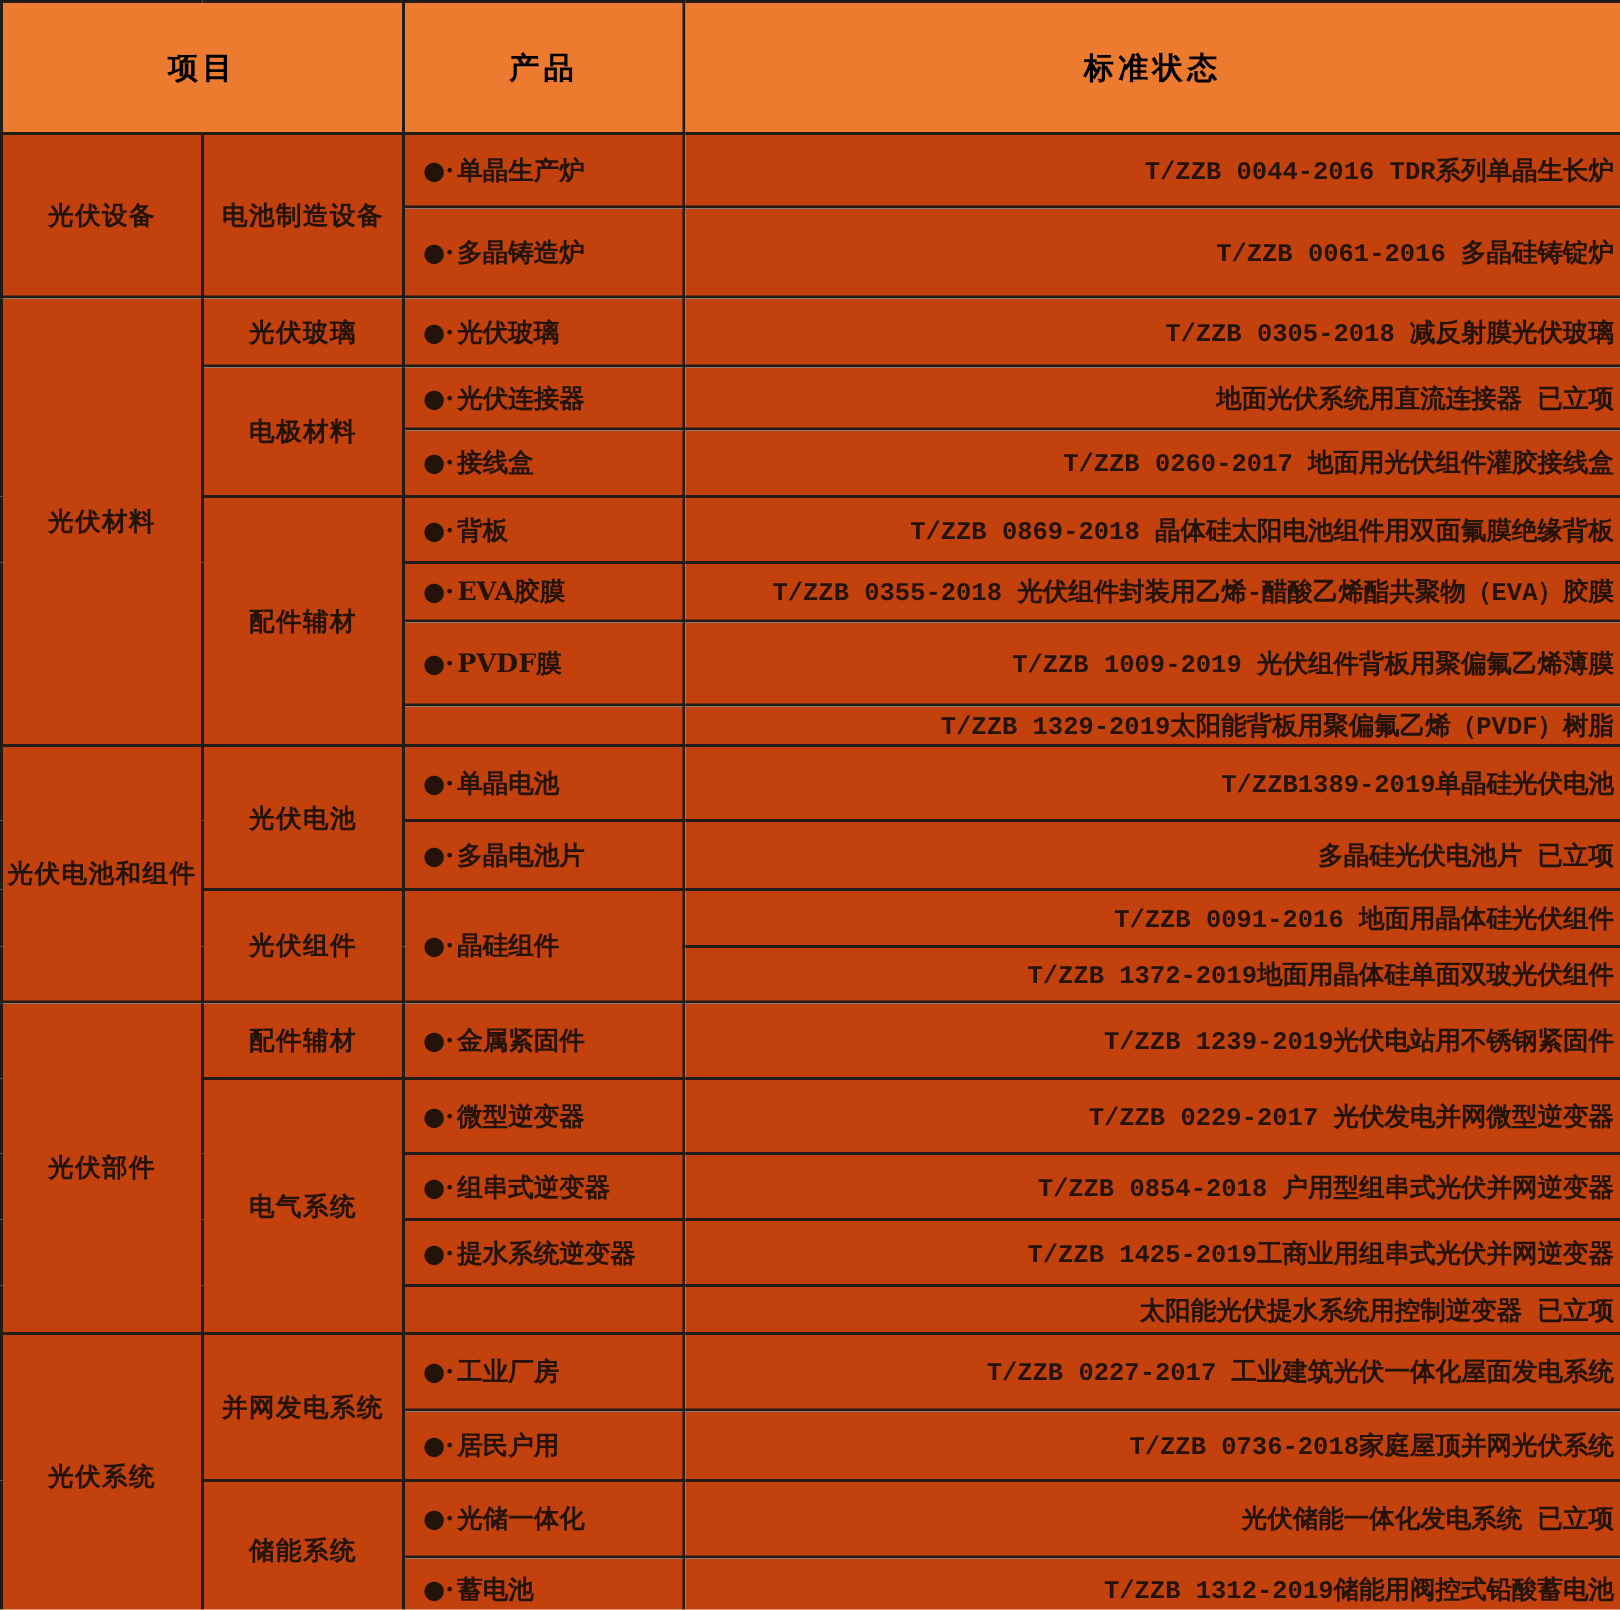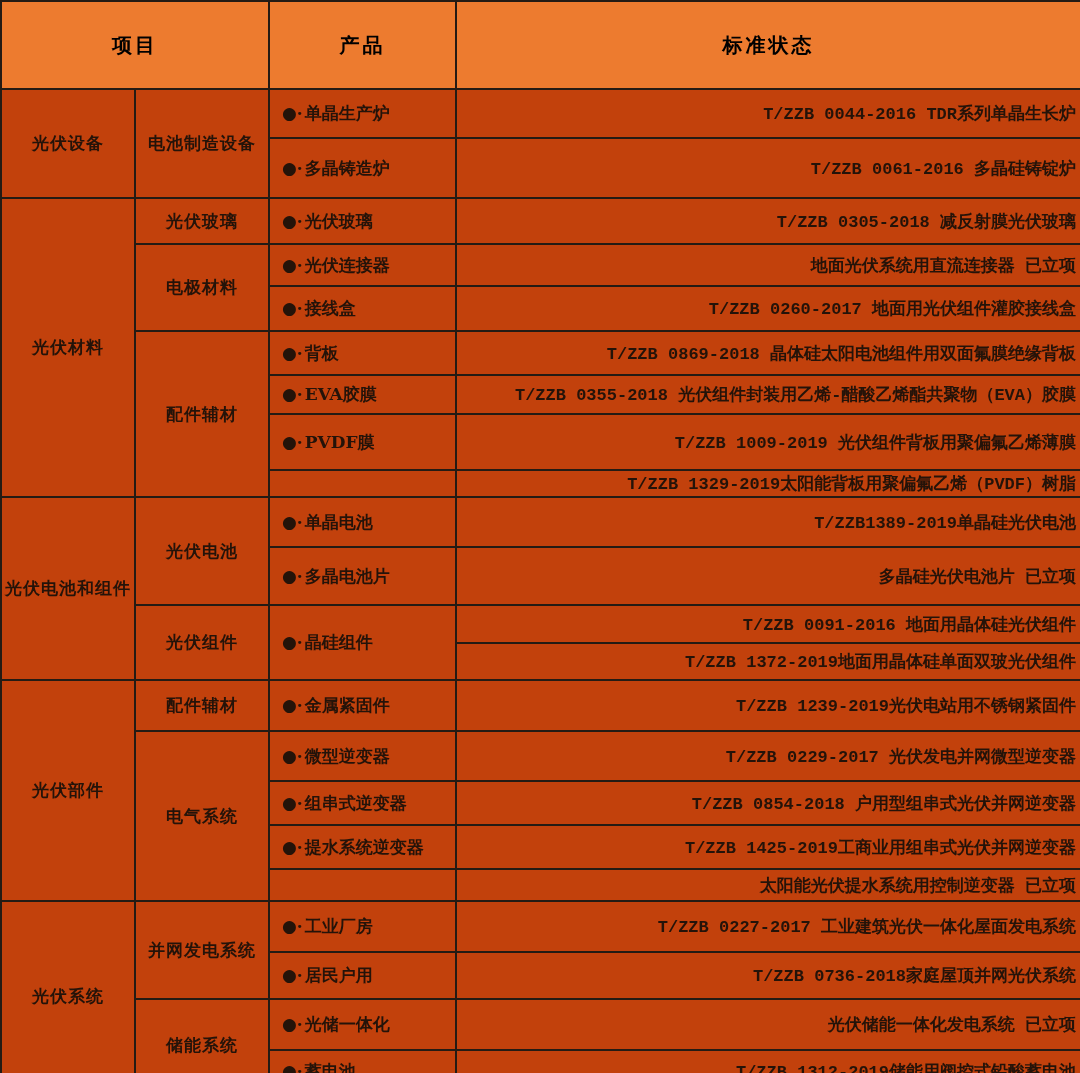--- a/index.html
+++ b/index.html
@@ -125,21 +125,21 @@
       <td class="prod"></td>
       <td class="std">T/ZZB 1329-2019太阳能背板用聚偏氟乙烯（PVDF）树脂</td>
     </tr>
 
     <tr style="height:50px">
       <td class="cat" rowspan="4">光伏电池和组件</td>
       <td class="sub" rowspan="2">光伏电池</td>
       <td class="prod"><span class="bullet">●·</span><span>单晶电池</span></td>
       <td class="std">T/ZZB1389-2019单晶硅光伏电池</td>
     </tr>
-    <tr style="height:58px">
+    <tr style="height:46px">
       <td class="prod"><span class="bullet">●·</span><span>多晶电池片</span></td>
       <td class="std">多晶硅光伏电池片 已立项</td>
     </tr>
     <tr style="height:38px">
       <td class="sub" rowspan="2">光伏组件</td>
       <td class="prod" rowspan="2"><span class="bullet">●·</span><span>晶硅组件</span></td>
       <td class="std">T/ZZB 0091-2016 地面用晶体硅光伏组件</td>
     </tr>
     <tr style="height:37px">
       <td class="std">T/ZZB 1372-2019地面用晶体硅单面双玻光伏组件</td>

